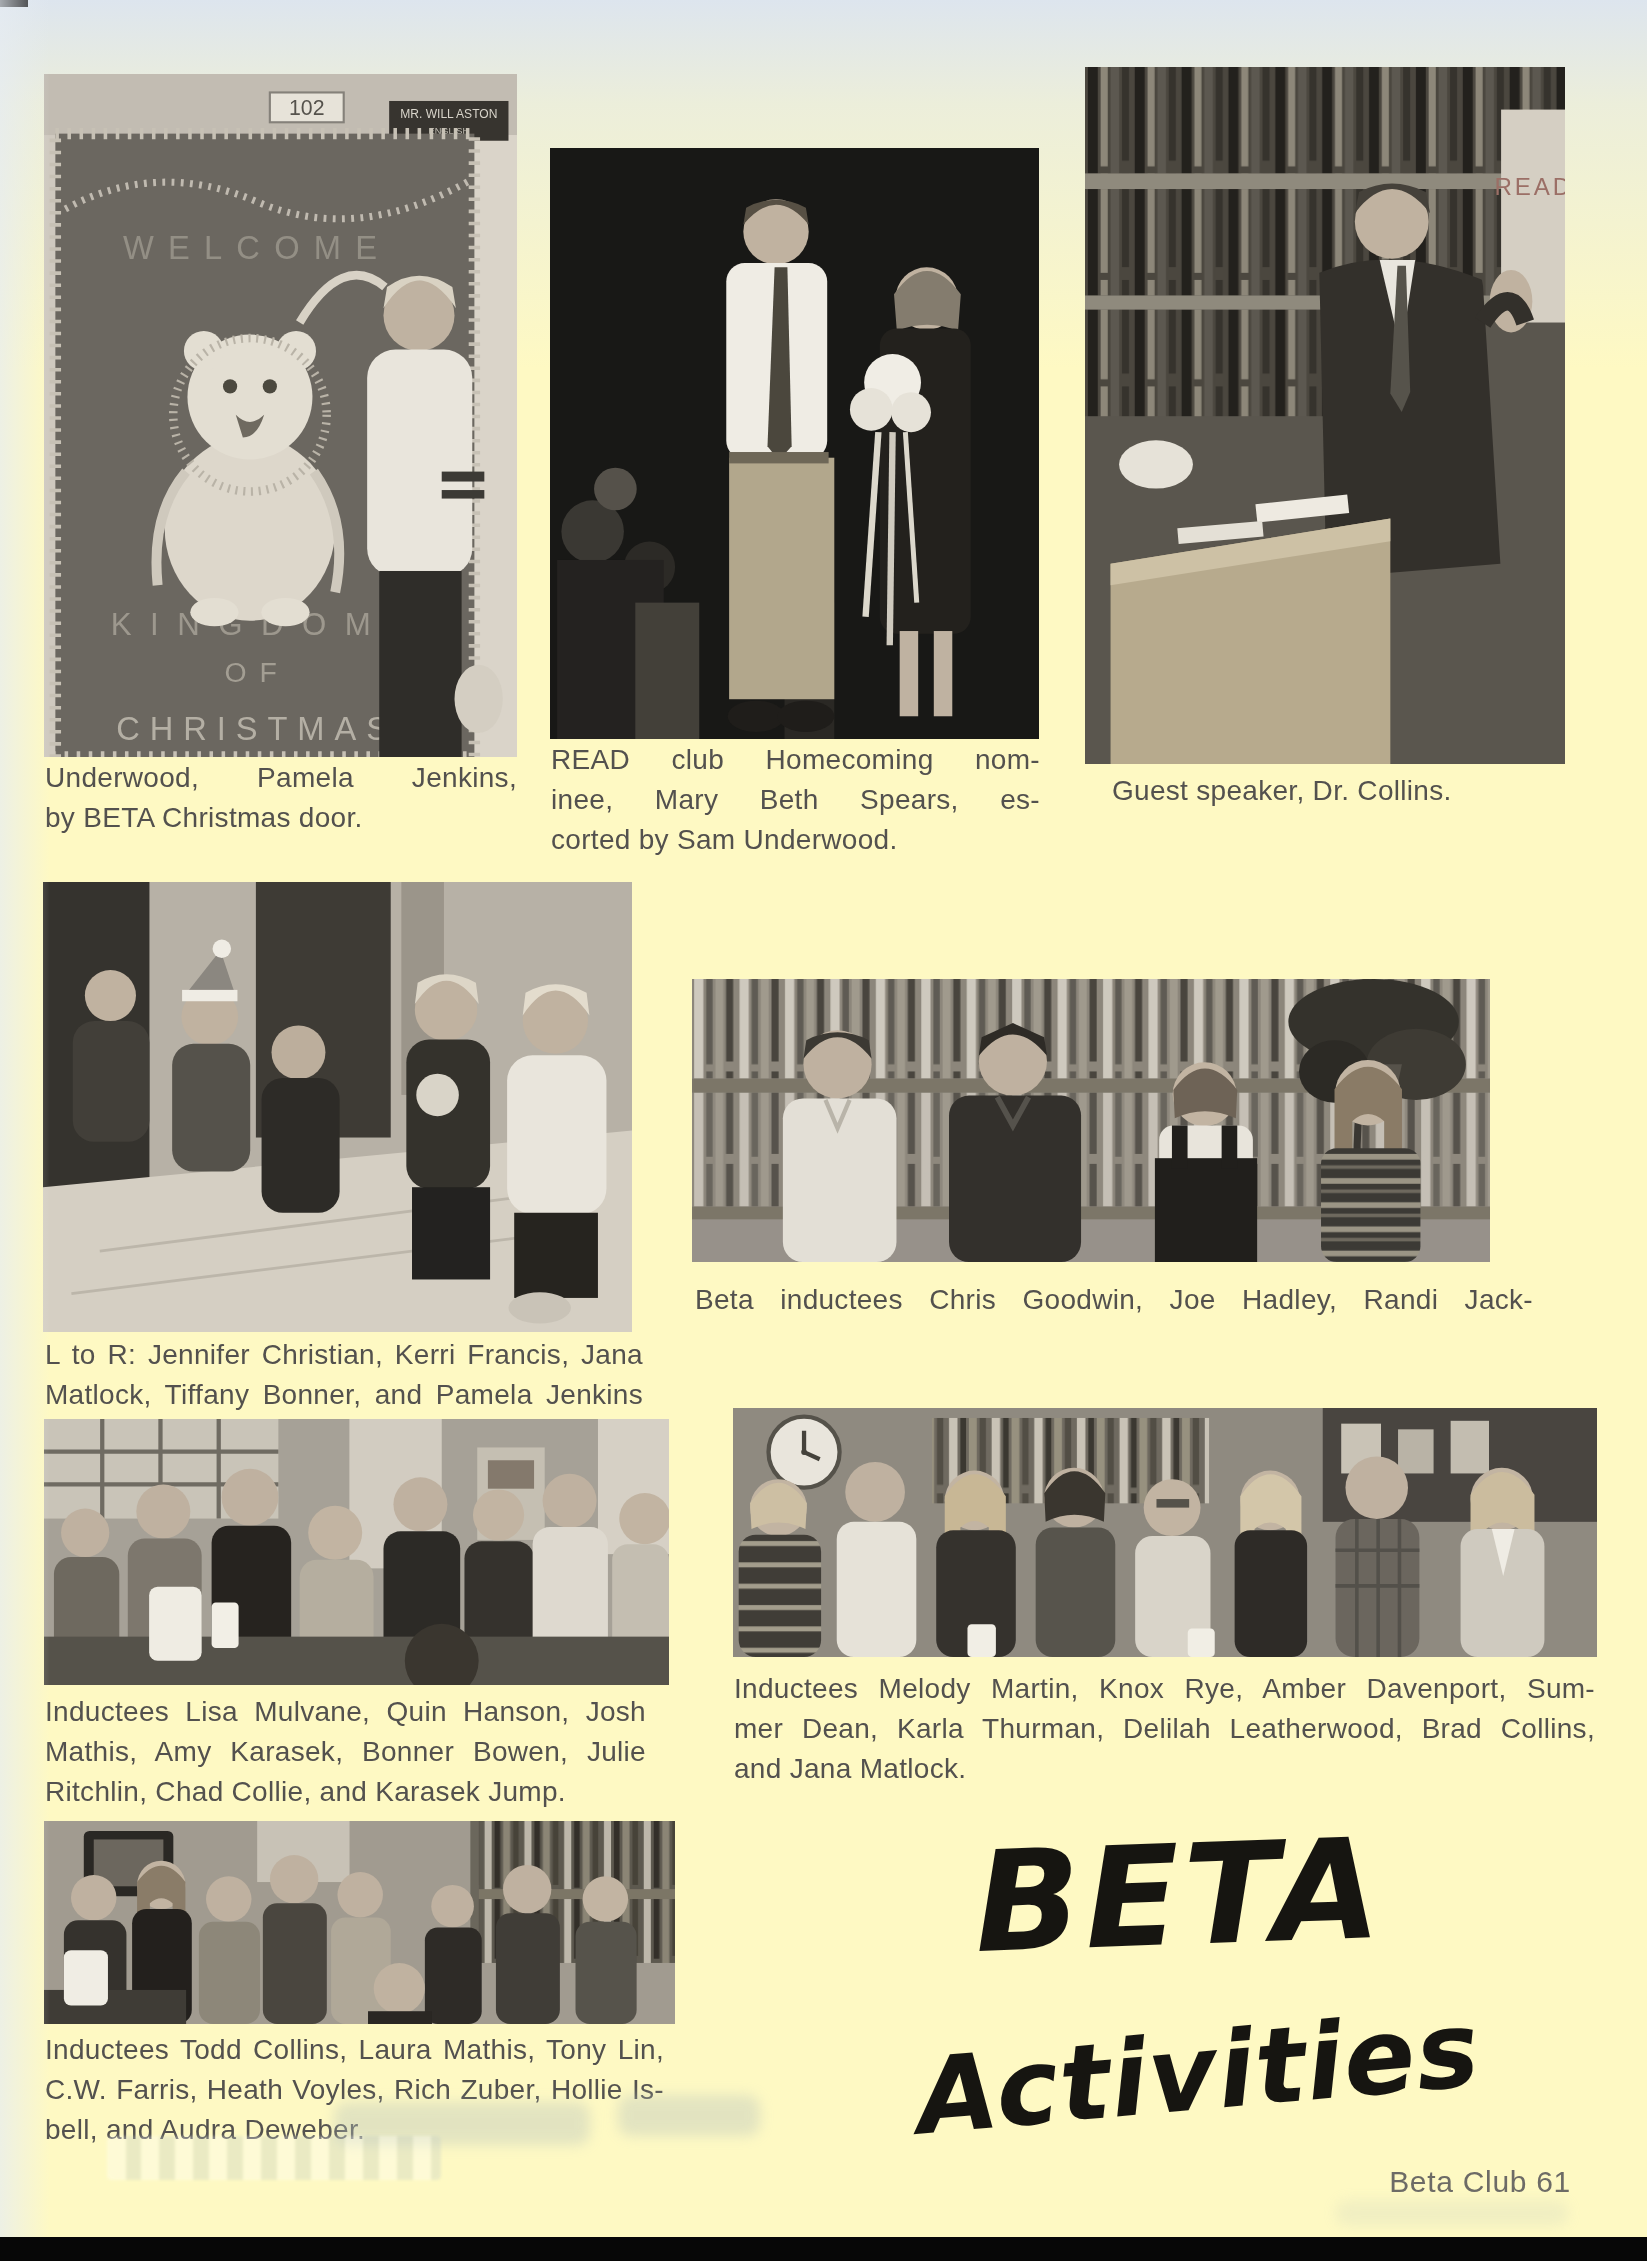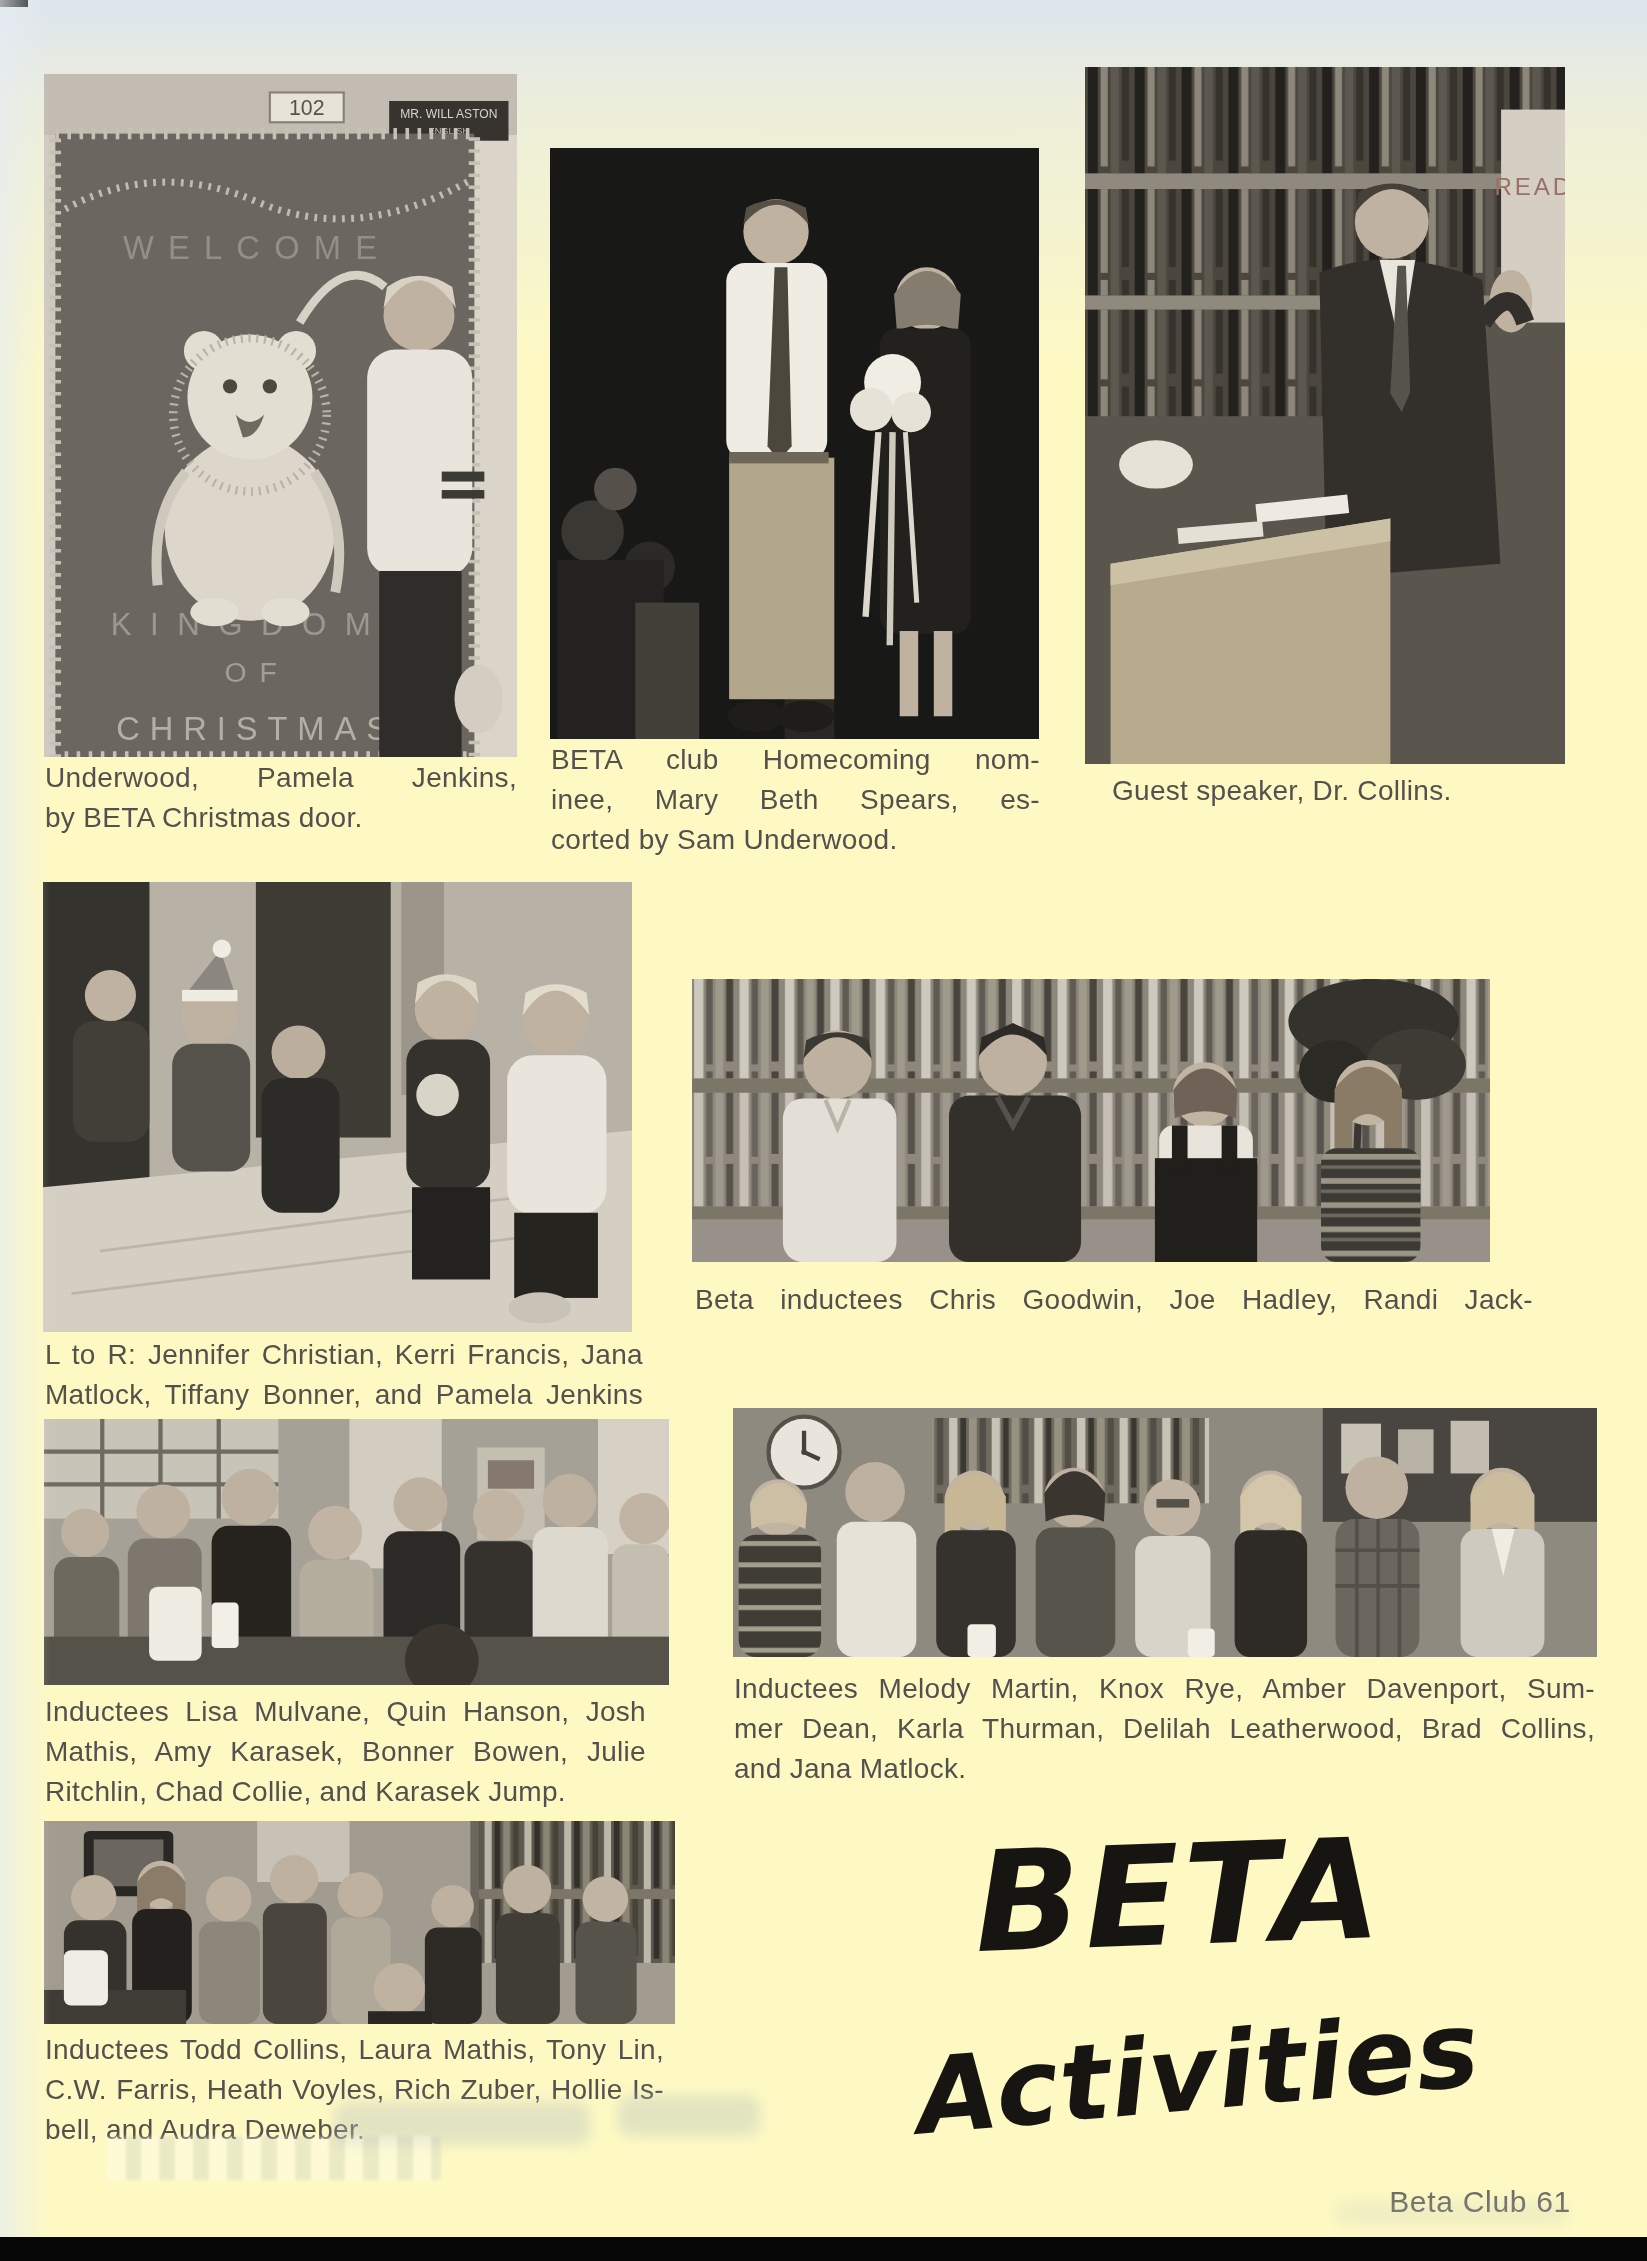--- a/index.html
+++ b/index.html
@@ -26,21 +26,21 @@
   .caption{position:absolute;color:#53514e;font-size:28px;line-height:40px;letter-spacing:0.3px;}
   .caption .ln{white-space:nowrap;}
   .caption .ln.j{white-space:normal;text-align:justify;text-align-last:justify;}
   .title-script{
     position:absolute;color:#161511;text-align:center;
     font-family:"DejaVu Sans",sans-serif;font-style:italic;font-weight:bold;
   }
   #title-beta{left:945px;top:1815px;width:469px;font-size:139px;transform:rotate(-2deg);letter-spacing:4.3px;}
   #title-activities{left:916px;top:2014px;width:526px;font-size:105px;transform:rotate(-5deg);letter-spacing:1.4px;}
   #footer{position:absolute;left:1207px;top:2165px;width:364px;text-align:right;
-    color:#6d6b66;font-size:30px;letter-spacing:0.7px;margin-top:20px;}
+    color:#6d6b66;font-size:30px;letter-spacing:0.7px;}
   .edge-bar-bottom{position:absolute;left:0;top:2237px;width:1648px;height:24px;background:#070707;}
   .edge-sliver-topleft{position:absolute;left:0;top:0;width:28px;height:7px;background:#111;}
   .ghost{position:absolute;pointer-events:none;}
   .ghost .bar{position:absolute;background:#b6c2bd;filter:blur(6.4px);border-radius:12.8px;opacity:.38;}
   .ghost .strip{position:absolute;background:#c3cdc6;opacity:.32;filter:blur(1.4px);
     border-radius:4.3px;
     background-image:repeating-linear-gradient(90deg,#ffffff 0 18.5px,#c3cdc6 18.5px 34px);}
   svg text{font-family:"Liberation Sans",sans-serif;}
 </style>
 </head>
@@ -133,21 +133,21 @@
           <path d="M462,400 L444,660" stroke="#dcd8cc" stroke-width="9" fill="none"></path>
           <path d="M482,400 L478,700" stroke="#cfcabe" stroke-width="9" fill="none"></path>
           <path d="M500,400 L516,640" stroke="#dcd8cc" stroke-width="7" fill="none"></path>
         </g>
         <rect x="492" y="680" width="26" height="120" fill="#bfb2a1"></rect>
         <rect x="540" y="680" width="26" height="120" fill="#bfb2a1"></rect>
       </g>
     </svg>
   </div>
   <div class="caption" style="left:551px;top:740px;width:489px">
-    <div class="ln j">BETA club Homecoming nom-</div>
+    <div class="ln j">READ club Homecoming nom-</div>
     <div class="ln j">inee, Mary Beth Spears, es-</div>
     <div class="ln">corted by Sam Underwood.</div>
   </div>
 
   <div class="ph" style="left:1085px;top:67px;width:480px;height:697px">
     <svg viewBox="0 0 676 982" preserveAspectRatio="none">
       <defs>
         <pattern id="books3" width="66" height="150" patternUnits="userSpaceOnUse">
           <rect width="66" height="150" fill="#4b473f"></rect>
           <rect x="4" width="14" height="150" fill="#23211d"></rect>

